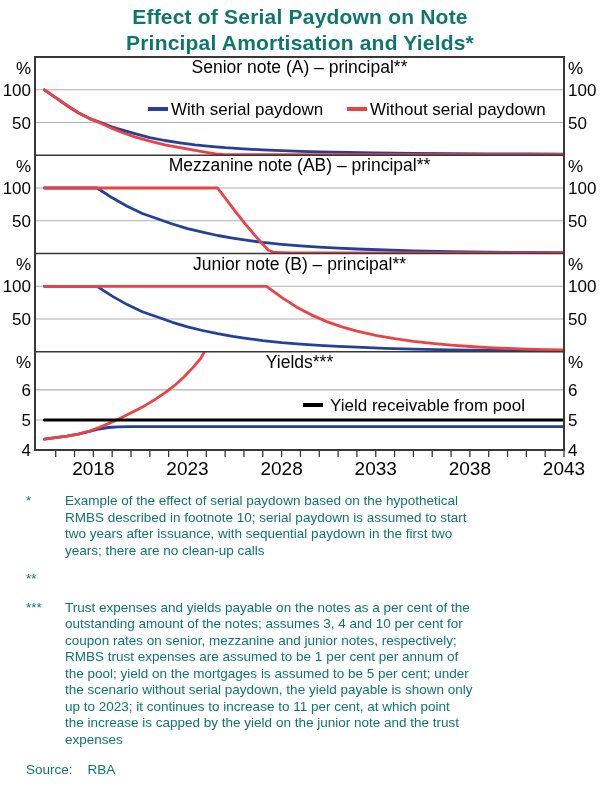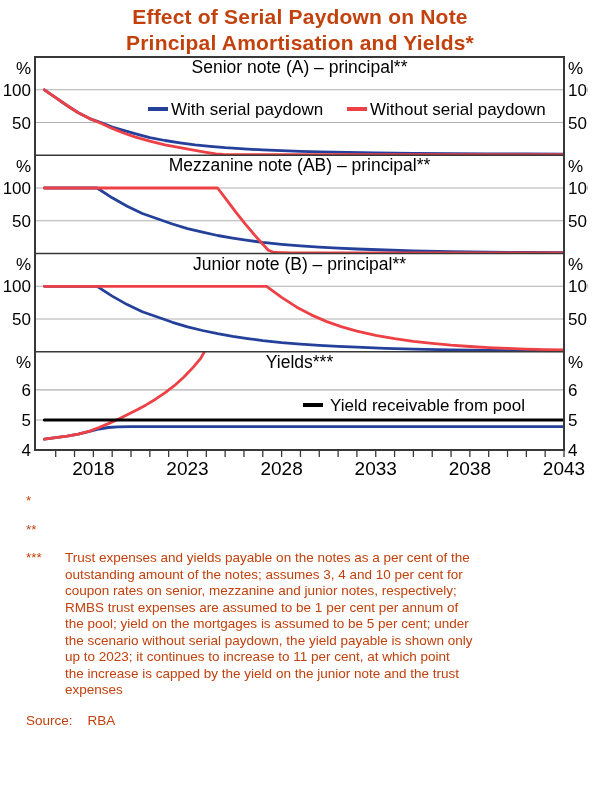--- a/index.html
+++ b/index.html
@@ -1,17 +1,17 @@
 <!DOCTYPE html>
 <html><head>
 <meta charset="utf-8">
 <style>
   html,body{margin:0;padding:0;background:#fff;}
   .page{position:relative;width:588px;height:793px;background:#ffffff;overflow:hidden;
-        font-family:"Liberation Sans",sans-serif;color:#c2410c;}
+        font-family:"Liberation Sans",sans-serif;color:#0f766e;padding-left:12px;}
   .title{position:absolute;top:4px;left:0;width:600px;text-align:center;
          font-size:21px;font-weight:700;line-height:26px;white-space:pre-line;letter-spacing:.2px;}
   #chart{position:absolute;top:55px;left:0;}
   #chart text{fill:#000;}
   .ptitle{font-size:17.5px;}
   .ax{font-size:17px;}
   .yr{font-size:19px;}
   .leg{font-size:17px;}
   .footnotes{position:absolute;left:26px;top:493px;width:534px;
              font-size:13.5px;line-height:16.5px;}
@@ -140,20 +140,24 @@
       <text x="187.48754448398455" y="420" text-anchor="middle" class="yr">2023</text>
       <text x="281.61565836298837" y="420" text-anchor="middle" class="yr">2028</text>
       <text x="375.74377224199225" y="420" text-anchor="middle" class="yr">2033</text>
       <text x="469.8718861209962" y="420" text-anchor="middle" class="yr">2038</text>
       <text x="564" y="420" text-anchor="middle" class="yr">2043</text>
     </svg>
 
   <div class="footnotes">
     <div class="fn-row">
       <div class="fn-marker">*</div>
+      <div class="fn-text">Example of the effect of serial paydown based on the hypothetical
+RMBS described in footnote 10; serial paydown is assumed to start
+two years after issuance, with sequential paydown in the first two
+years; there are no clean-up calls</div>
     </div>
     <div class="fn-row">
       <div class="fn-marker">**</div>
     </div>
     <div class="fn-row">
       <div class="fn-marker">***</div>
       <div class="fn-text">Trust expenses and yields payable on the notes as a per cent of the
 outstanding amount of the notes; assumes 3, 4 and 10 per cent for
 coupon rates on senior, mezzanine and junior notes, respectively;
 RMBS trust expenses are assumed to be 1 per cent per annum of

